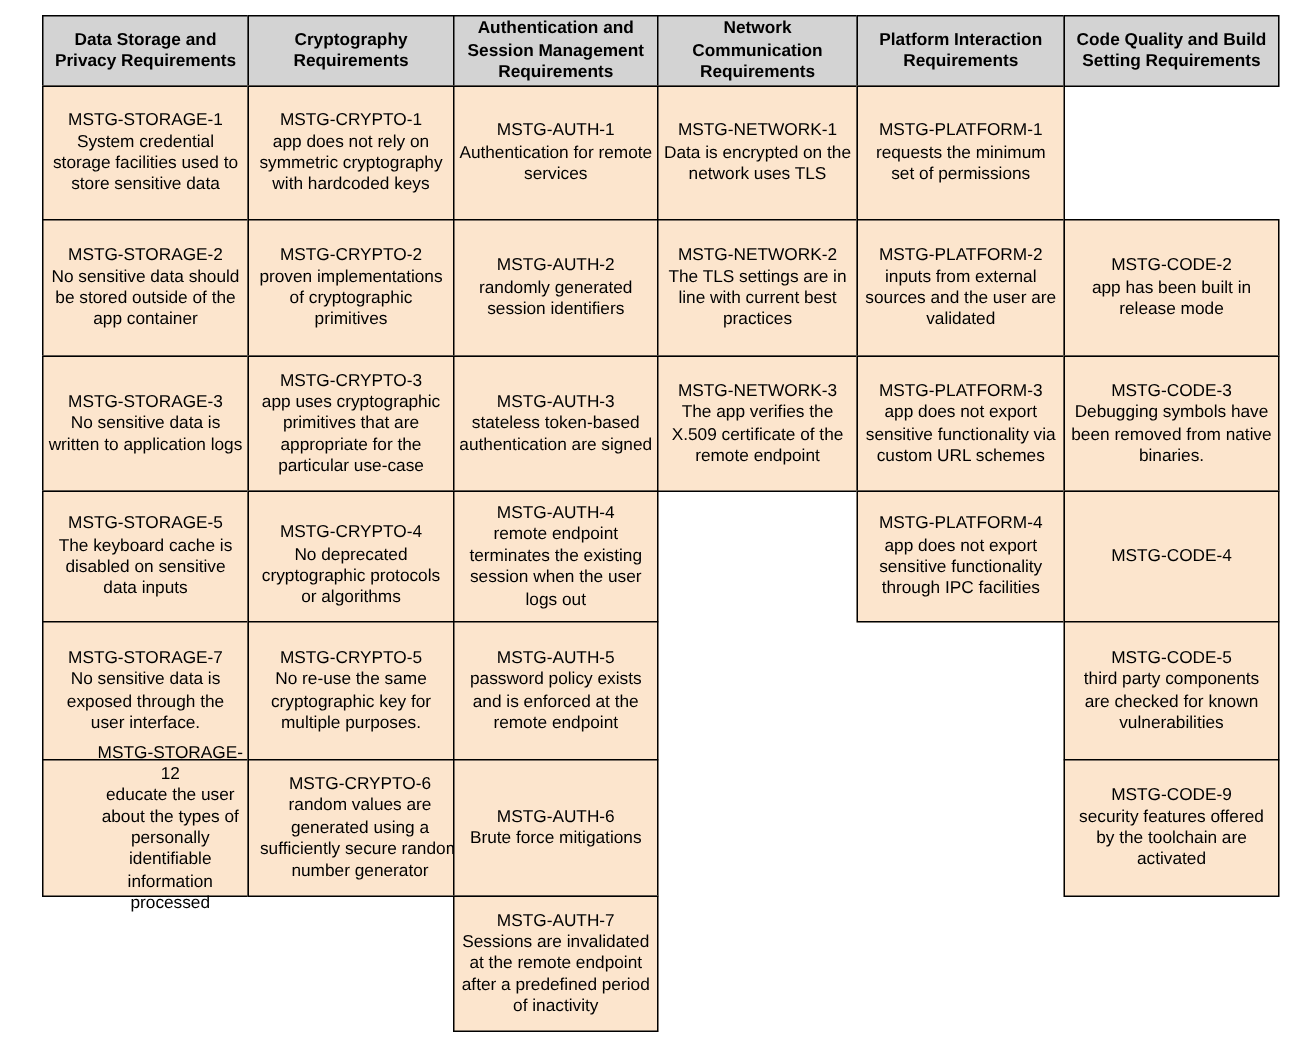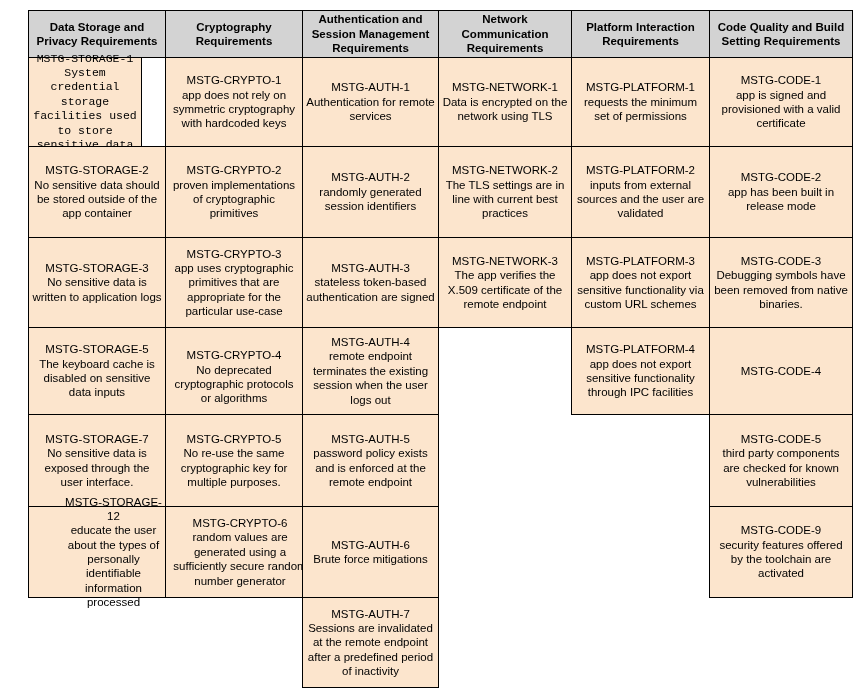--- a/index.html
+++ b/index.html
@@ -39,21 +39,21 @@
   .cell-id, .cell-desc {
     width: 100%;
   }
 </style>
 </head>
 <body>
 
 <div class="canvas">
 
 <div class="cell header" style="left: 28px; top: 10px; width: 138px; height: 48px;">Data Storage and Privacy Requirements</div>
-    <div class="cell" style="left: 28px; top: 57px; width: 114px; height: 90px; font-family: Liberation Mono, monospace;">
+    <div class="cell" style="left: 28px; top: 57px; width: 138px; height: 90px;">
       <div class="cell-id">MSTG-STORAGE-1</div>
       <div class="cell-desc">System credential storage facilities used to store sensitive data</div>
     </div>
     <div class="cell" style="left: 28px; top: 146px; width: 138px; height: 92px;">
       <div class="cell-id">MSTG-STORAGE-2</div>
       <div class="cell-desc">No sensitive data should be stored outside of the app container</div>
     </div>
     <div class="cell" style="left: 28px; top: 237px; width: 138px; height: 91px;">
       <div class="cell-id">MSTG-STORAGE-3</div>
       <div class="cell-desc">No sensitive data is written to application logs</div>
@@ -120,21 +120,21 @@
       <div class="cell-id">MSTG-AUTH-6</div>
       <div class="cell-desc">Brute force mitigations</div>
     </div>
     <div class="cell" style="left: 302px; top: 597px; width: 137px; height: 91px;">
       <div class="cell-id">MSTG-AUTH-7</div>
       <div class="cell-desc">Sessions are invalidated at the remote endpoint after a predefined period of inactivity</div>
     </div>
     <div class="cell header" style="left: 438px; top: 10px; width: 134px; height: 48px;">Network Communication Requirements</div>
     <div class="cell" style="left: 438px; top: 57px; width: 134px; height: 90px;">
       <div class="cell-id">MSTG-NETWORK-1</div>
-      <div class="cell-desc">Data is encrypted on the network using TLS</div>
+      <div class="cell-desc">Data is encrypted on the network uses TLS</div>
     </div>
     <div class="cell" style="left: 438px; top: 146px; width: 134px; height: 92px;">
       <div class="cell-id">MSTG-NETWORK-2</div>
       <div class="cell-desc">The TLS settings are in line with current best practices</div>
     </div>
     <div class="cell" style="left: 438px; top: 237px; width: 134px; height: 91px;">
       <div class="cell-id">MSTG-NETWORK-3</div>
       <div class="cell-desc">The app verifies the X.509 certificate of the remote endpoint</div>
     </div>
     <div class="cell header" style="left: 571px; top: 10px; width: 139px; height: 48px;">Platform Interaction Requirements</div>
@@ -148,24 +148,20 @@
     </div>
     <div class="cell" style="left: 571px; top: 237px; width: 139px; height: 91px;">
       <div class="cell-id">MSTG-PLATFORM-3</div>
       <div class="cell-desc">app does not export sensitive functionality via custom URL schemes</div>
     </div>
     <div class="cell" style="left: 571px; top: 327px; width: 139px; height: 88px;">
       <div class="cell-id">MSTG-PLATFORM-4</div>
       <div class="cell-desc">app does not export sensitive functionality through IPC facilities</div>
     </div>
     <div class="cell header" style="left: 709px; top: 10px; width: 144px; height: 48px;">Code Quality and Build Setting Requirements</div>
-    <div class="cell" style="left: 709px; top: 57px; width: 144px; height: 90px;">
-      <div class="cell-id">MSTG-CODE-1</div>
-      <div class="cell-desc">app is signed and provisioned with a valid certificate</div>
-    </div>
     <div class="cell" style="left: 709px; top: 146px; width: 144px; height: 92px;">
       <div class="cell-id">MSTG-CODE-2</div>
       <div class="cell-desc">app has been built in release mode</div>
     </div>
     <div class="cell" style="left: 709px; top: 237px; width: 144px; height: 91px;">
       <div class="cell-id">MSTG-CODE-3</div>
       <div class="cell-desc">Debugging symbols have been removed from native binaries.</div>
     </div>
     <div class="cell" style="left: 709px; top: 327px; width: 144px; height: 88px;">
       <div class="cell-id">MSTG-CODE-4</div>

